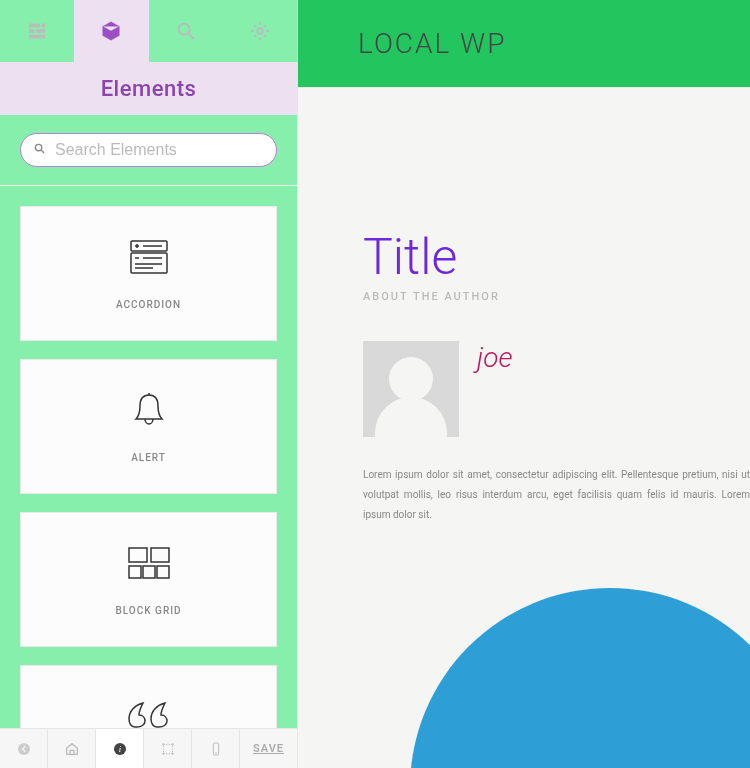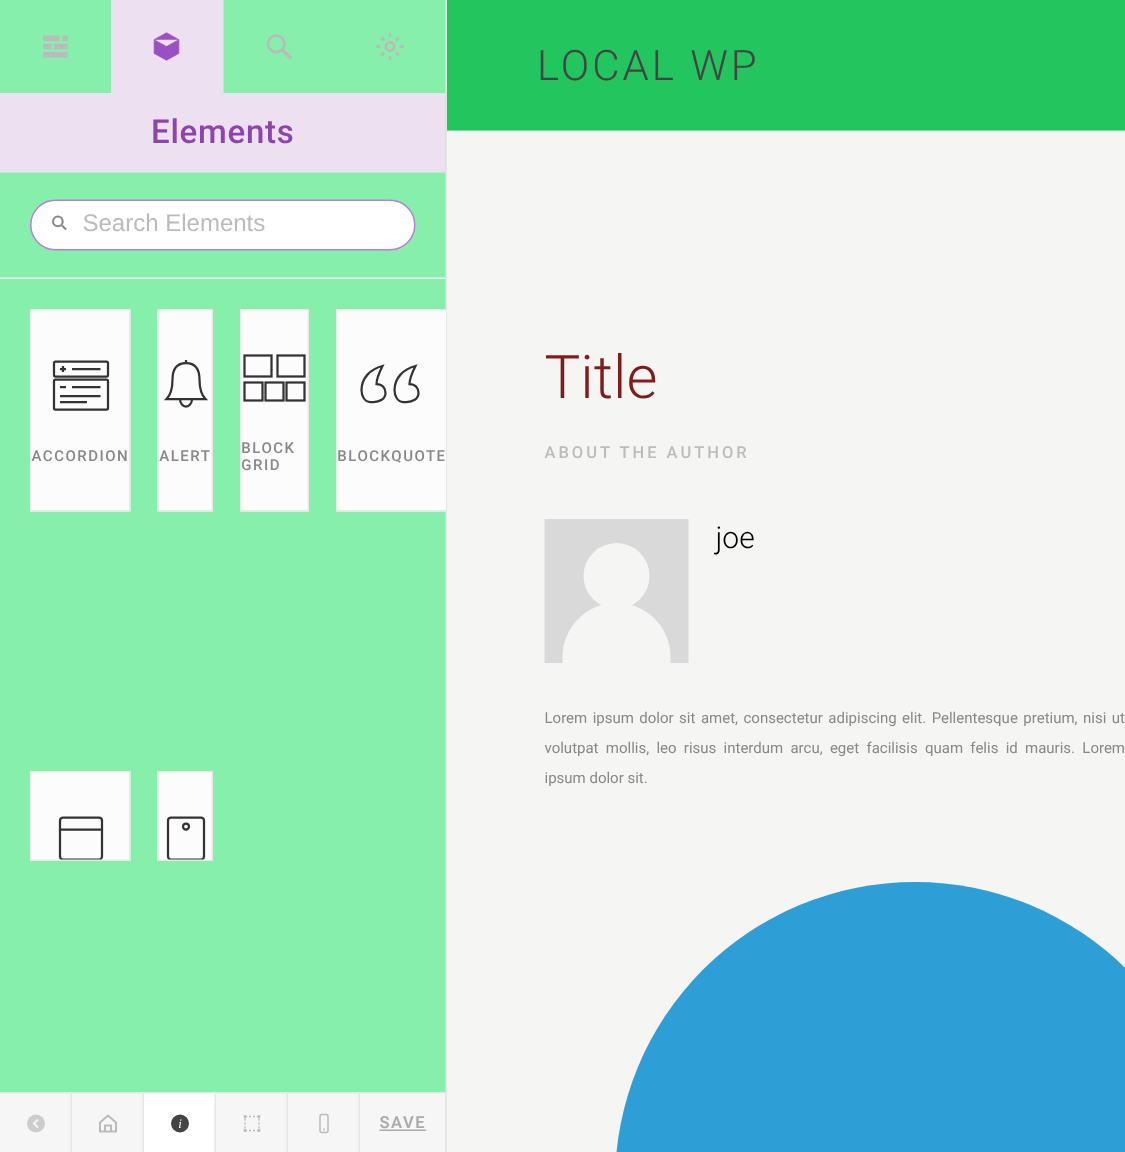--- a/index.html
+++ b/index.html
@@ -72,21 +72,21 @@
       transform: translateY(-50%);
       color: #888;
       font-size: 11px;
     }
     
     .elements-grid {
       flex: 1;
       overflow-y: auto;
       padding: 20px 20px 0;
       display: grid;
-      grid-template-columns: 1fr 1fr 1fr 1fr;
+      grid-template-columns: 1fr;
       gap: 18px;
     }
     .el-card {
       border: 1px solid #e9e9e9;
       background: #fcfcfc;
       height: 135px;
       display: flex;
       flex-direction: column;
       align-items: center;
       justify-content: center;
@@ -146,24 +146,24 @@
     .site-title {
       font-size: 28px;
       font-weight: 300;
       letter-spacing: 2px;
       color: #444;
     }
     .content {
       padding: 140px 0 0 65px;
     }
     .post-title {
-      font-size: 40px;
+      font-size: 50px;
       font-weight: 300;
-      color: #7f1d1d;
-      margin-bottom: 20px;
+      color: #6d28d9;
+      margin-bottom: 4px;
     }
     .subtitle {
       font-size: 11px;
       letter-spacing: 2px;
       color: #bbb;
       font-weight: 500;
       margin-bottom: 38px;
     }
     .author-row {
       display: flex;
@@ -187,23 +187,24 @@
     }
     .avatar::after {
       content: "";
       position: absolute;
       width: 72px; height: 40px;
       background: #f5f5f3;
       border-radius: 40px 40px 0 0;
       bottom: 0; left: 12px;
     }
     .author-name {
-      font-size: 20px;
+      font-size: 28px;
       font-weight: 300;
-      color: #000000;
+      color: #be185d;
+      font-style: italic;
     }
     .body-text {
       font-size: 10px;
       line-height: 2;
       color: #888;
       text-align: justify;
     }
     .more-link {
       color: #e15a3a;
       font-size: 14px;

